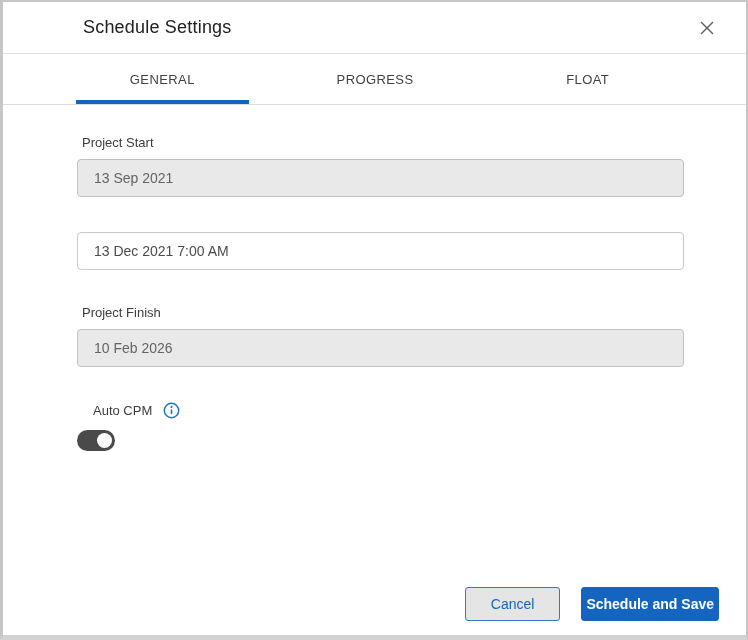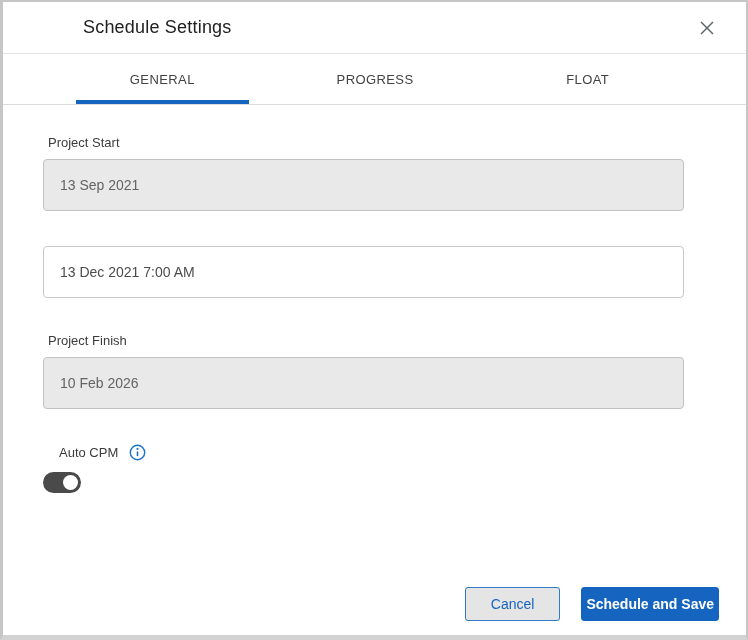--- a/index.html
+++ b/index.html
@@ -82,33 +82,33 @@
   .tab.active::after {
     content: "";
     position: absolute;
     left: 0; right: 0; bottom: 0;
     height: 4px;
     background: var(--accent-blue);
   }
   
   .content {
     flex: 1 1 auto;
-    padding: 30px 62px 0 40px;
+    padding: 30px 62px 0 74px;
   }
   .field { margin-bottom: 35px; }
   .field-label {
     display: block;
     font-size: 13px;
     color: #3c3c3c;
     margin: 0 0 9px 5px;
   }
   .text-input {
     display: block;
     width: 100%;
-    height: 52px;
+    height: 38px;
     border: 1px solid var(--input-border);
     border-radius: 4px;
     padding: 0 16px;
     font-family: "Liberation Sans", sans-serif;
     font-size: 14px;
     color: #4c4c4c;
     background: #ffffff;
     outline: none;
   }
   .text-input.disabled {

